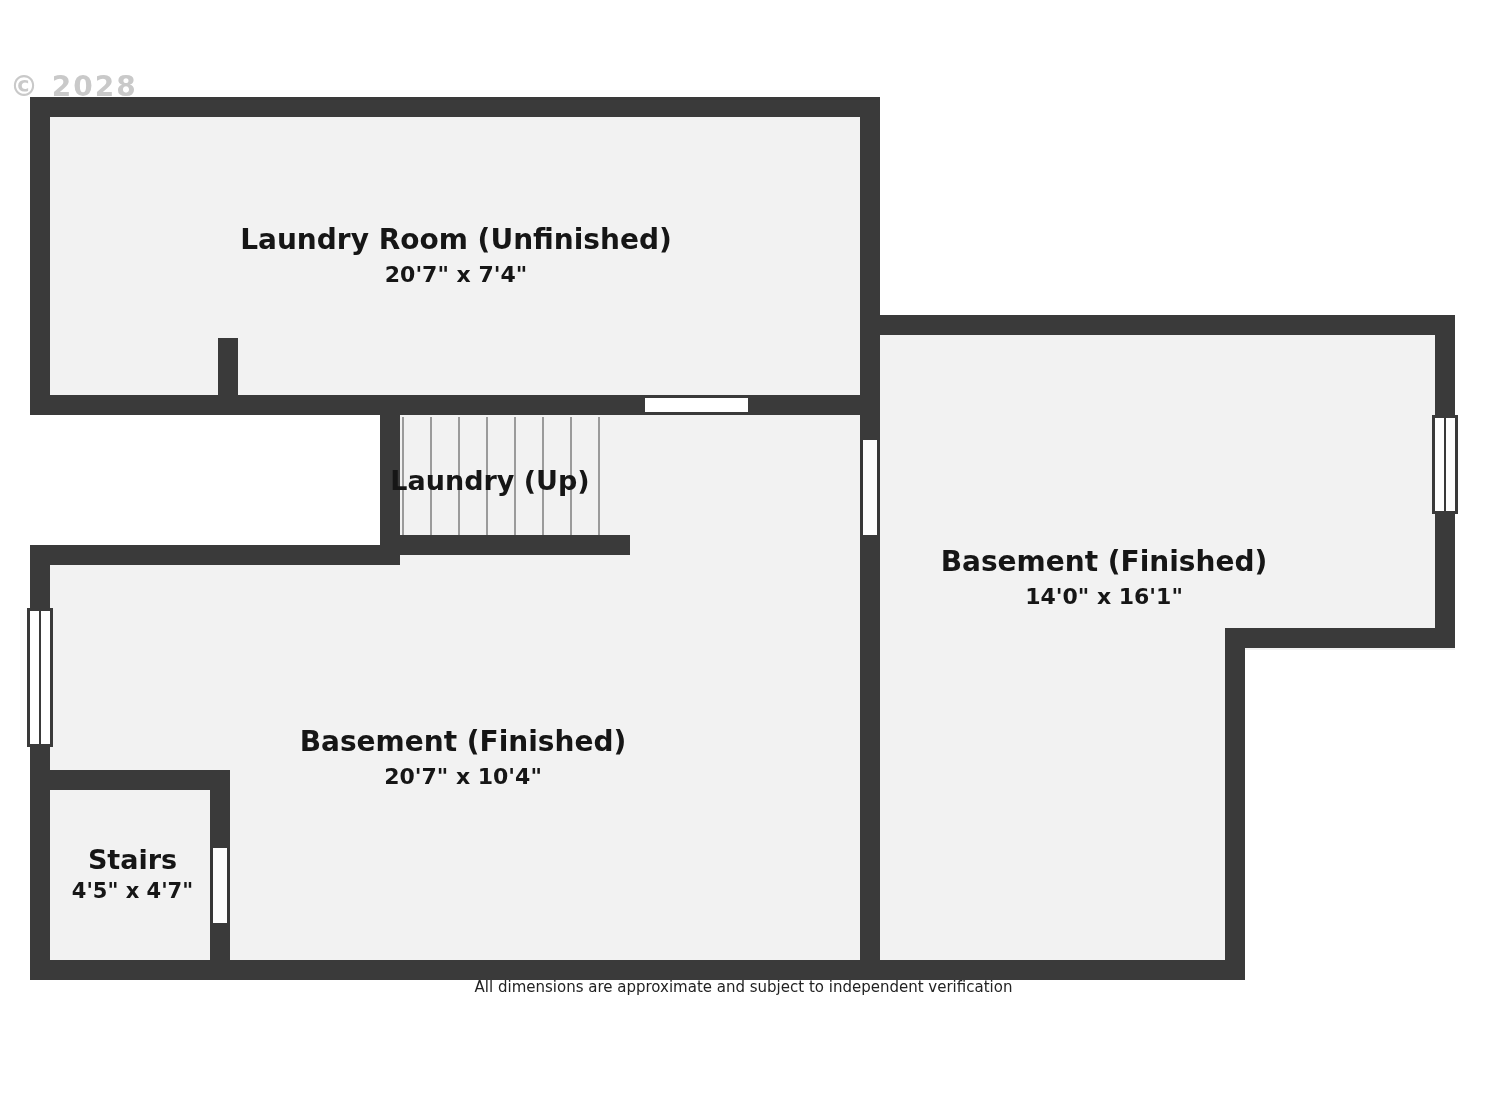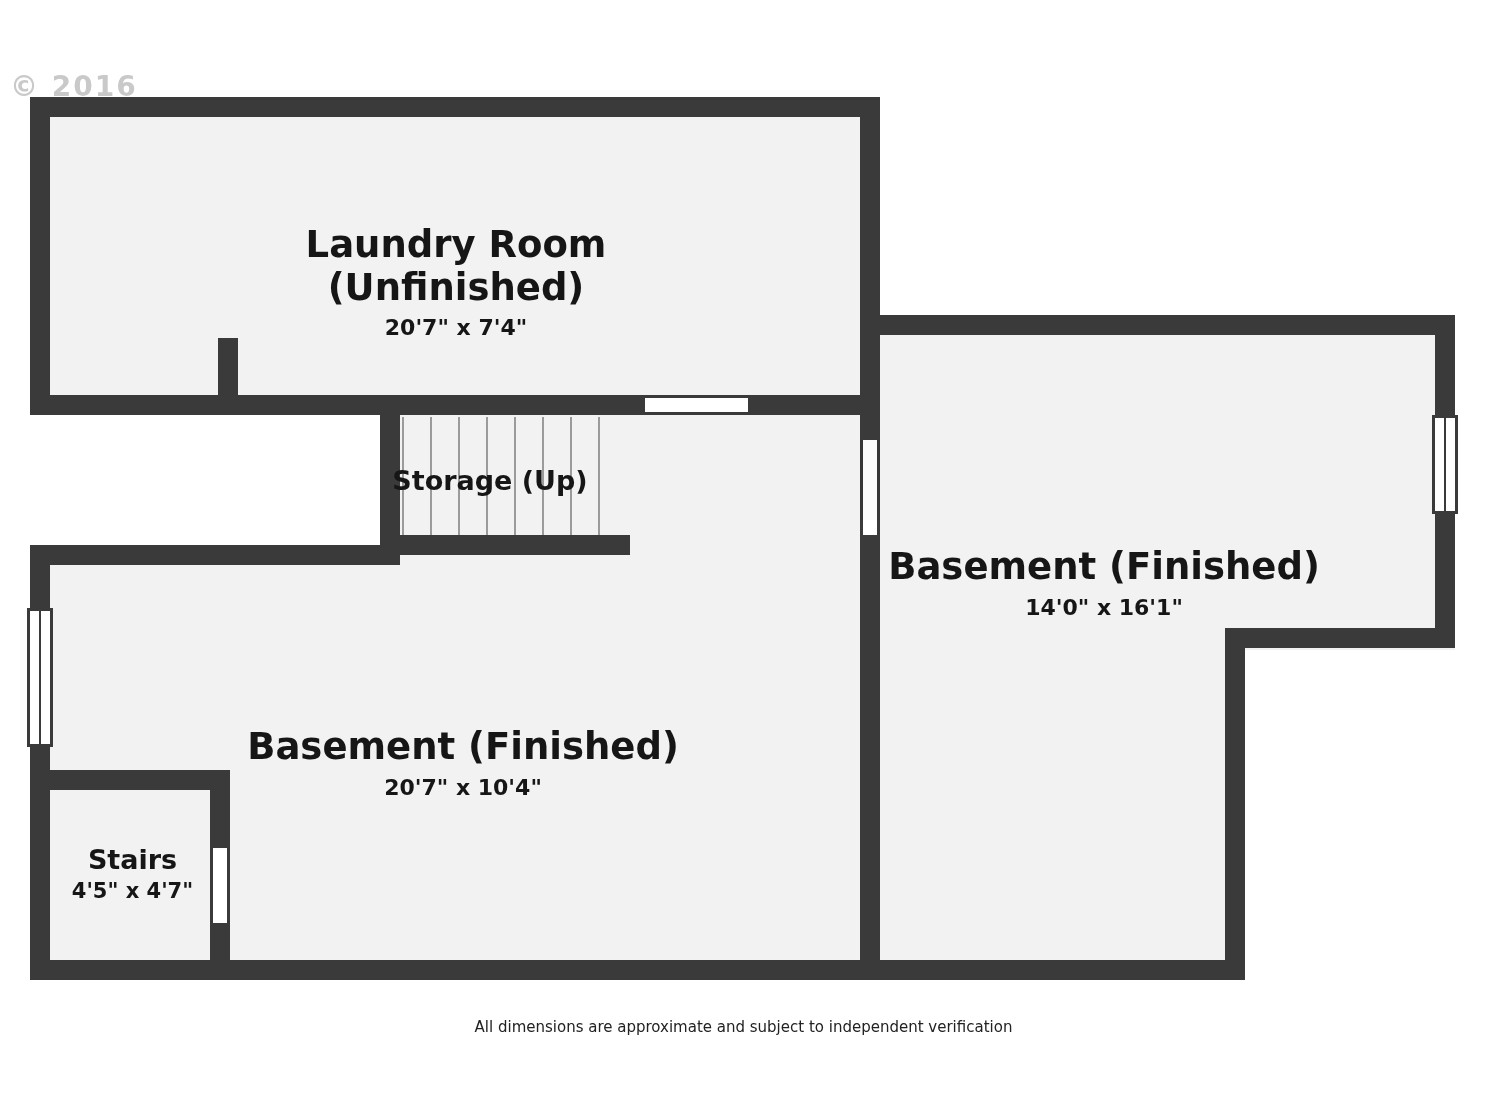--- a/index.html
+++ b/index.html
@@ -7,33 +7,33 @@
   .plan{position:relative;width:1487px;height:1115px;background:#ffffff;overflow:hidden;}
   .floor{position:absolute;background:#f2f2f2;z-index:1;}
   .wall{position:absolute;background:#3a3a3a;z-index:3;}
   .opening{position:absolute;background:#ffffff;z-index:4;box-sizing:border-box;}
   .opening.h{border-top:3px solid #3a3a3a;border-bottom:3px solid #3a3a3a;}
   .opening.v{border-left:3px solid #3a3a3a;border-right:3px solid #3a3a3a;}
   .window{position:absolute;background:#ffffff;border:3px solid #3a3a3a;box-sizing:border-box;z-index:4;}
   .window.v::after{content:"";position:absolute;left:50%;top:0;bottom:0;width:2px;margin-left:-1px;background:#3a3a3a;}
   .treads{position:absolute;z-index:2;background:repeating-linear-gradient(to right,#9b9b9b 0 2px,transparent 2px 28px);}
   .label{position:absolute;z-index:5;text-align:center;color:#161616;}
-  .room-name{font-weight:bold;font-size:37px;line-height:1.15;}
+  .room-name{font-weight:bold;font-size:28px;line-height:1.15;}
   .room-dims{font-weight:bold;font-size:22px;margin-top:7px;line-height:1.1;}
   .label.small .room-name{font-size:27px;}
   .label.small .room-dims{font-size:21px;margin-top:5px;}
   .watermark{position:absolute;left:10px;top:70px;z-index:6;font-size:28px;font-weight:bold;color:#c9c9c9;letter-spacing:2px;}
-  .footer{position:absolute;left:0;right:0;top:1018px;z-index:6;text-align:center;font-size:15px;color:#222222;}
+  .footer{position:absolute;left:0;right:0;top:978px;z-index:6;text-align:center;font-size:15px;color:#222222;}
 </style>
 </head>
 <body>
 
 <div class="plan">
 
-  <div class="watermark">© 2016</div>
+  <div class="watermark">© 2028</div>
 
   <div class="floor" style="left:30px;top:97px;width:850px;height:318px;"></div>
   <div class="floor" style="left:380px;top:415px;width:500px;height:140px;"></div>
   <div class="floor" style="left:30px;top:545px;width:850px;height:435px;"></div>
   <div class="floor" style="left:880px;top:315px;width:575px;height:335px;"></div>
   <div class="floor" style="left:880px;top:650px;width:365px;height:330px;"></div>
 
   <div class="treads" style="left:402px;top:417px;width:198px;height:118px;"></div>
 
   <div class="wall" style="left:30px;top:97px;width:850px;height:20px;"></div>
@@ -70,21 +70,21 @@
 
   <div class="window v" style="left:27px;top:608px;width:26px;height:139px;"></div>
   <div class="window v" style="left:1432px;top:415px;width:26px;height:99px;"></div>
 
   <div class="label" style="left:186px;top:224px;width:540px;">
     <div class="room-name">Laundry Room (Unfinished)</div>
     <div class="room-dims">20'7" x 7'4"</div>
   </div>
 
   <div class="label small" style="left:340px;top:465px;width:300px;">
-    <div class="room-name">Storage (Up)</div>
+    <div class="room-name">Laundry (Up)</div>
   </div>
 
   <div class="label" style="left:854px;top:546px;width:500px;">
     <div class="room-name">Basement (Finished)</div>
     <div class="room-dims">14'0" x 16'1"</div>
   </div>
 
   <div class="label" style="left:213px;top:726px;width:500px;">
     <div class="room-name">Basement (Finished)</div>
     <div class="room-dims">20'7" x 10'4"</div>

